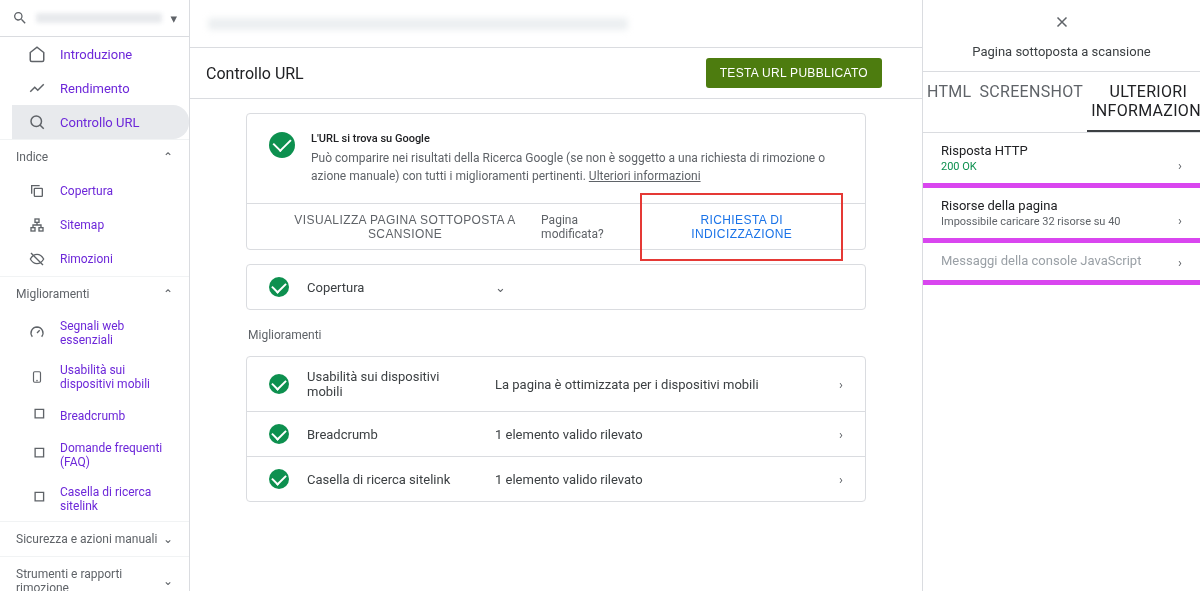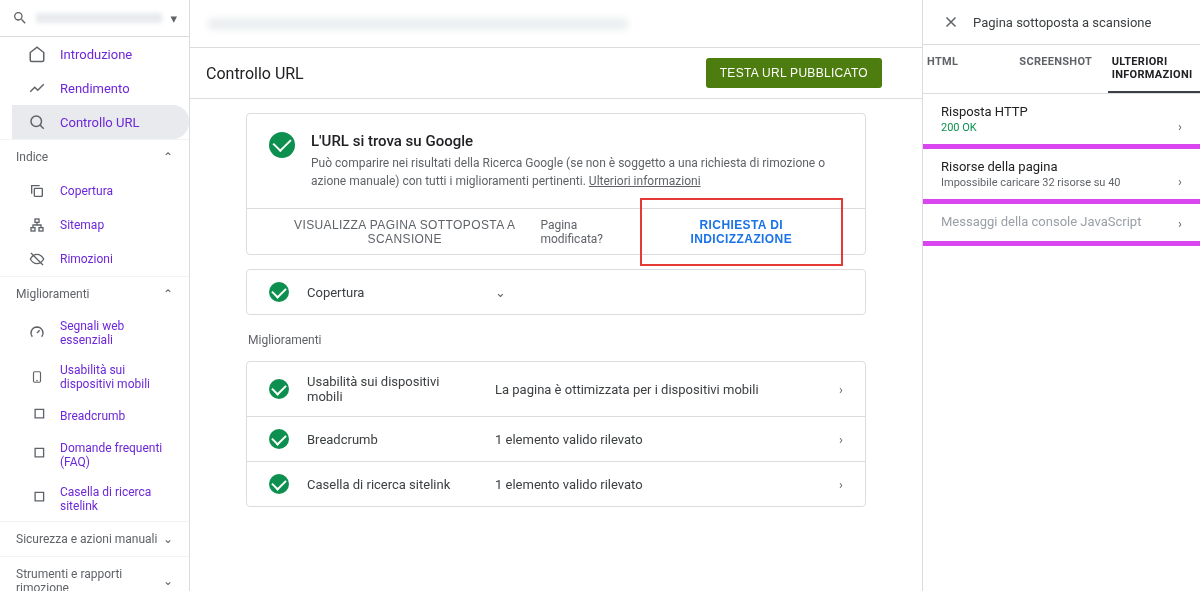--- a/index.html
+++ b/index.html
@@ -25,45 +25,45 @@
 .header-row { display: flex; justify-content: space-between; align-items: center; padding: 10px 40px 10px 16px; border-bottom: 1px solid #dadce0; }
 .page-title { font-size: 16px; font-weight: 400; color: #202124; }
 .test-btn { background: #4d7c0f; color: #fff; border: none; padding: 8px 14px; font-size: 12px; font-weight: 500; border-radius: 3px; cursor: pointer; letter-spacing: .3px; }
 
 .content { padding: 14px 56px 20px 56px; overflow-y: auto; flex: 1; }
 .card { border: 1px solid #dadce0; border-radius: 4px; background: #fff; }
 .card-top { display: flex; gap: 16px; padding: 18px 22px; align-items: flex-start; }
 .check-circle { width: 26px; height: 26px; border-radius: 50%; background: #0d904f; flex-shrink: 0; position: relative; }
 .check-circle.small { width: 20px; height: 20px; }
 .check-circle::after { content: ''; position: absolute; left: 50%; top: 48%; width: 35%; height: 55%; border: solid #fff; border-width: 0 2px 2px 0; transform: translate(-50%,-58%) rotate(45deg); }
-.card-head h2 { font-size: 15px; font-weight: 500; color: #202124; margin-bottom: 4px; }
+.card-head h2 { font-size: 11px; font-weight: 500; color: #202124; margin-bottom: 4px; }
 .card-head p { font-size: 12px; color: #5f6368; line-height: 1.5; max-width: 520px; }
 .card-head a { color: #5f6368; text-decoration: underline; }
 .card-actions { display: flex; align-items: center; border-top: 1px solid #dadce0; padding: 0 22px; height: 46px; }
 .view-btn { color: #5f6368; font-size: 12px; font-weight: 500; letter-spacing: .4px; background: none; border: none; cursor: pointer; }
 .spacer { flex: 1; }
 .modified { color: #5f6368; font-size: 12px; margin-right: 6px; }
-.request-btn { color: #1a73e8; font-size: 12px; font-weight: 700; letter-spacing: .4px; background: none; border: 2px solid #e53935; padding: 18px 14px; cursor: pointer; }
+.request-btn { color: #1a73e8; font-size: 12px; font-weight: 400; letter-spacing: .4px; background: none; border: 2px solid #e53935; padding: 18px 14px; cursor: pointer; }
 
 .row-card { border: 1px solid #dadce0; border-radius: 4px; margin-top: 14px; }
 .row-item { display: flex; align-items: center; padding: 12px 22px; gap: 18px; cursor: pointer; }
 .row-item + .row-item { border-top: 1px solid #dadce0; }
 .row-label { width: 170px; font-size: 13px; color: #3c4043; }
 .row-value { flex: 1; font-size: 13px; color: #3c4043; }
 .chevron { color: #5f6368; }
 
 .section-label { font-size: 12px; color: #5f6368; margin: 18px 0 8px 2px; }
 
 
 .rpanel { width: 278px; border-left: 1px solid #dadce0; display: flex; flex-direction: column; }
-.rhead { display: flex; align-items: center; gap: 12px; padding: 12px 18px; border-bottom: 1px solid #dadce0; }
+.rhead { display: flex; align-items: center; gap: 12px; padding: 12px 18px; border-bottom: 1px solid #dadce0; flex-direction: column; }
 .close-x { width: 20px; height: 20px; color: #5f6368; cursor: pointer; display:flex; align-items:center; justify-content:center; }
 .rtitle { font-size: 13px; color: #3c4043; }
 .rtabs { display: flex; border-bottom: 1px solid #dadce0; }
-.rtab { flex: 1; text-align: left; padding: 10px 4px; font-size: 11px; font-weight: 700; color: #5f6368; letter-spacing: .3px; cursor: pointer; }
+.rtab { flex: 1; text-align: center; padding: 10px 4px; font-size: 16px; font-weight: 400; color: #5f6368; letter-spacing: .3px; cursor: pointer; }
 .rtab.active { color: #202124; border-bottom: 2px solid #3c4043; }
 .rtab.small { line-height: 1.2; }
 .ritem { padding: 10px 18px; border-bottom: 5px solid #d946ef; display: flex; align-items: flex-end; cursor: pointer; }
 .ritem-body { flex: 1; }
 .ritem-title { font-size: 13px; color: #202124; margin-bottom: 2px; }
 .ritem-sub { font-size: 11px; color: #5f6368; }
 .ritem-sub.ok { color: #0d904f; }
 .ritem.disabled .ritem-title, .ritem.disabled .ritem-sub { color: #9aa0a6; }
 
 svg { display: block; }

